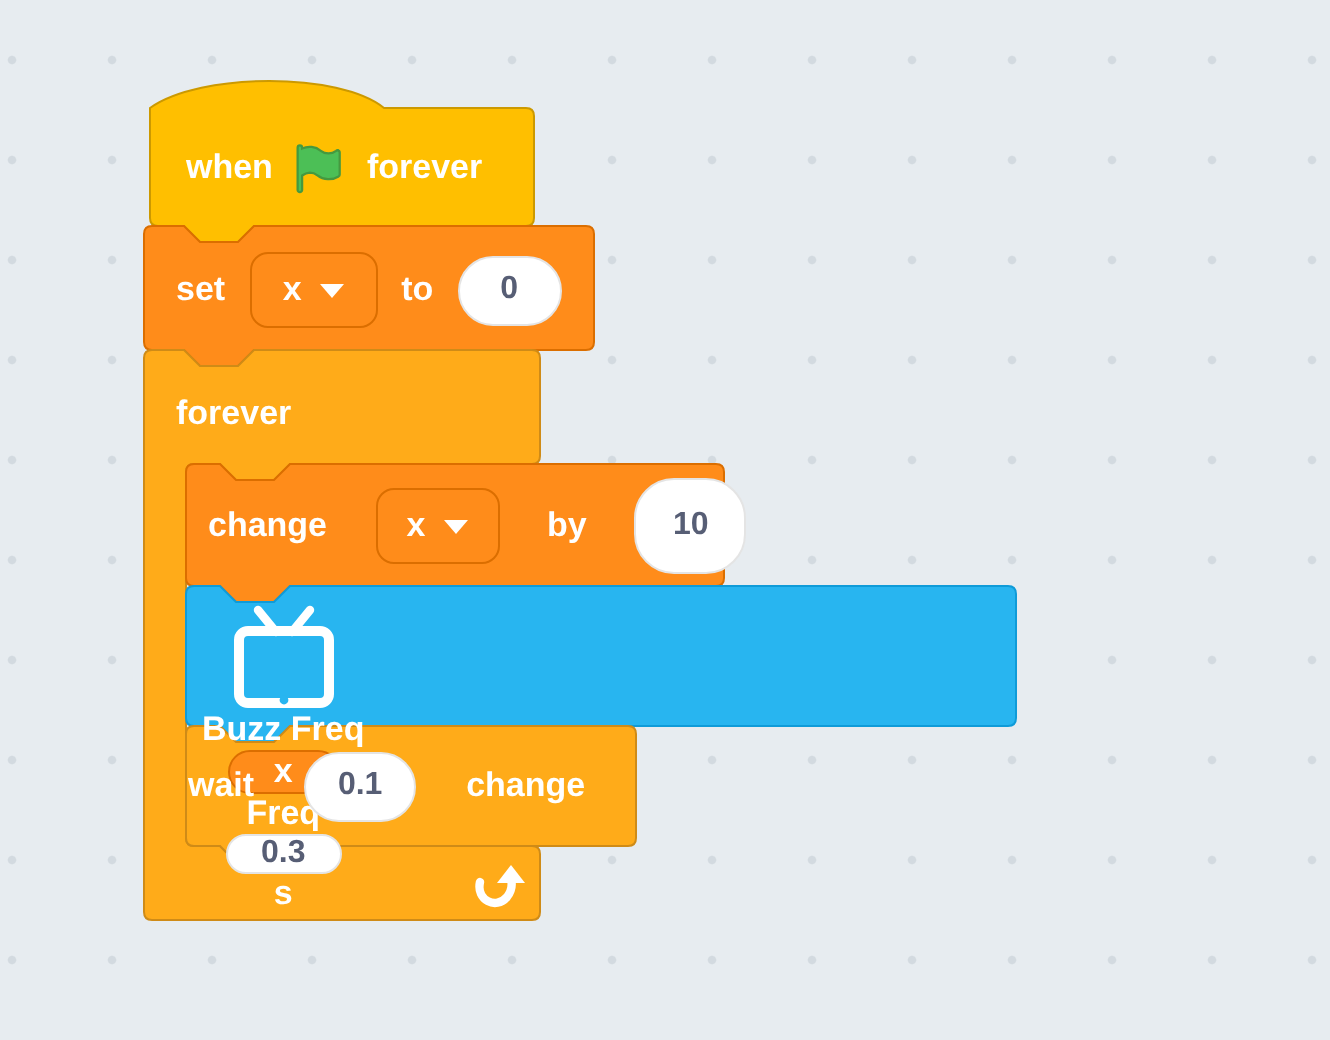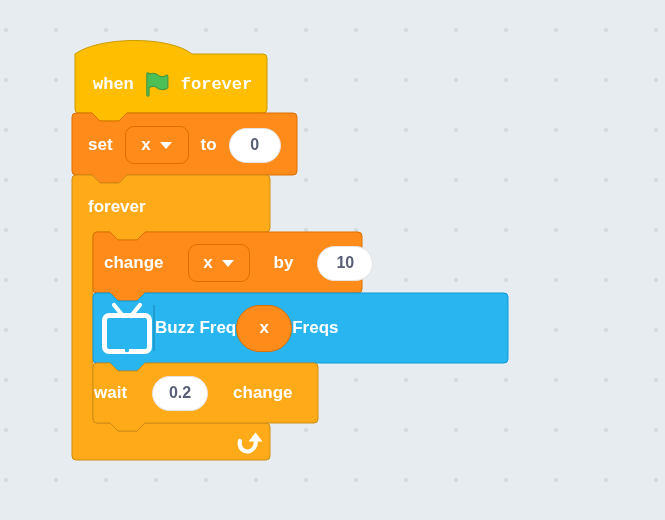--- a/index.html
+++ b/index.html
@@ -60,21 +60,21 @@
     <path stroke-width="1" d="M93 236 Q93 232 97 232 H110 L118 240 H137 L145 232 H358 Q362 232 362 236
              V289 Q362 293 358 293 H145 L137 301 H118 L110 293 H97 Q93 293 93 289 Z" fill="#FF8C1A" stroke="#DB6E00"></path>
 
     <path stroke-width="1" d="M93 297 Q93 293 97 293 H110 L118 301 H137 L145 293 H504 Q508 293 508 297
              V359 Q508 363 504 363 H145 L137 371 H118 L110 363 H97 Q93 363 93 359 Z" fill="#28B5F0" stroke="#0F9BD8"></path>
 
     <path stroke-width="1" d="M93 367 Q93 363 97 363 H110 L118 371 H137 L145 363 H314 Q318 363 318 367
              V419 Q318 423 314 423 H145 L137 431 H118 L110 423 H97 Q93 423 93 419 Z" fill="#FFAB19" stroke="#CF8B17"></path>
   </svg>
 
-  <div class="row" style="left:93px; top:68px; height:32px; gap:10px;font-family:Liberation Mono, monospace;">
+  <div class="row" style="left:93px; top:68px; height:32px; gap:10px;">
     <span>when</span>
     <span class="icon-wrap">
       <svg width="27" height="27" viewBox="0 0 24 24">
         <path d="M20.8 3.7c-.4-.2-.9-.1-1.2.2-2 1.6-4.8 1.6-6.8 0-2.3-1.9-5.6-2.3-8.3-1v-.4c0-.6-.5-1-1-1s-1 .4-1 1v18.8c0 .5.5 1 1 1s1-.5 1-1v-6.4c1-.7 2.1-1.2 3.4-1.3 1.2 0 2.4.4 3.4 1.2 2.7 2.1 6.5 2.3 9.4.5.3-.2.5-.5.5-.9V4.7c0-.5-.3-.9-.9-1z" stroke-width="1" fill="#4CBF56" stroke="#45993F"></path>
       </svg>
     </span>
     <span>forever</span>
   </div>
 
   <div class="row" style="left:88px; top:125px; height:40px; gap:12px;text-align:center;">
@@ -91,41 +91,42 @@
     <span>forever</span>
   </div>
 
   <div class="row" style="left:104px; top:243px; height:40px; gap:24px;">
     <span>change</span>
     <span class="dd" style="width:62px;">
       <span>x</span>
       <span class="caret"></span>
     </span>
     <span>by</span>
-    <span class="oval" style="width:56px; height:35px;">10</span>
+    <span class="oval" style="width:56px; height:48px;">10</span>
   </div>
 
-  <div class="row" style="left:101px; top:301px; height:54px; gap:0;">
+  <div class="row" style="left:101px; top:301px; height:54px; gap:0;flex-direction:column;">
     <span class="icon-wrap">
       <svg width="52" height="54" viewBox="0 0 52 54">
         <path d="M13 4 L22 15 M39 4 L30 15" fill="none" stroke="#fff" stroke-width="4.2" stroke-linecap="round"></path>
         <rect x="3.5" y="14.5" width="45" height="36" rx="4.5" fill="none" stroke="#fff" stroke-width="5"></rect>
         <circle cx="26" cy="49" r="2.2" fill="#28B5F0"></circle>
       </svg>
     </span>
     <span class="sep"></span>
     <span>Buzz Freq</span>
     <span class="var-oval" style="width: 56px; height: 47px; background-color: rgb(255, 140, 26); border-color: rgb(219, 110, 0);">x</span>
     <span>Freq</span>
+    <span class="oval" style="width:58px; height:34px;">0.3</span>
     <span>s</span>
   </div>
 
   <div class="row" style="left:94px; top:374px; height:38px; gap:25px;">
     <span>wait</span>
-    <span class="oval" style="width:56px; height:35px;">0.2</span>
+    <span class="oval" style="width:56px; height:35px;">0.1</span>
     <span>change</span>
   </div>
 
   <div class="row icon-wrap" style="left:235px; top:431px; height:24px;">
     <svg width="30" height="24" viewBox="0 0 30 24">
       <path d="M5 10 C 3 19, 13 24, 18.5 17.5 C 20.5 15, 21 13, 20.8 10.5" fill="none" stroke="#fff" stroke-width="4.2" stroke-linecap="round"></path>
       <path d="M13.5 10.5 L27.5 10.5 L20.5 1.5 Z" fill="#fff"></path>
     </svg>
   </div>
 

